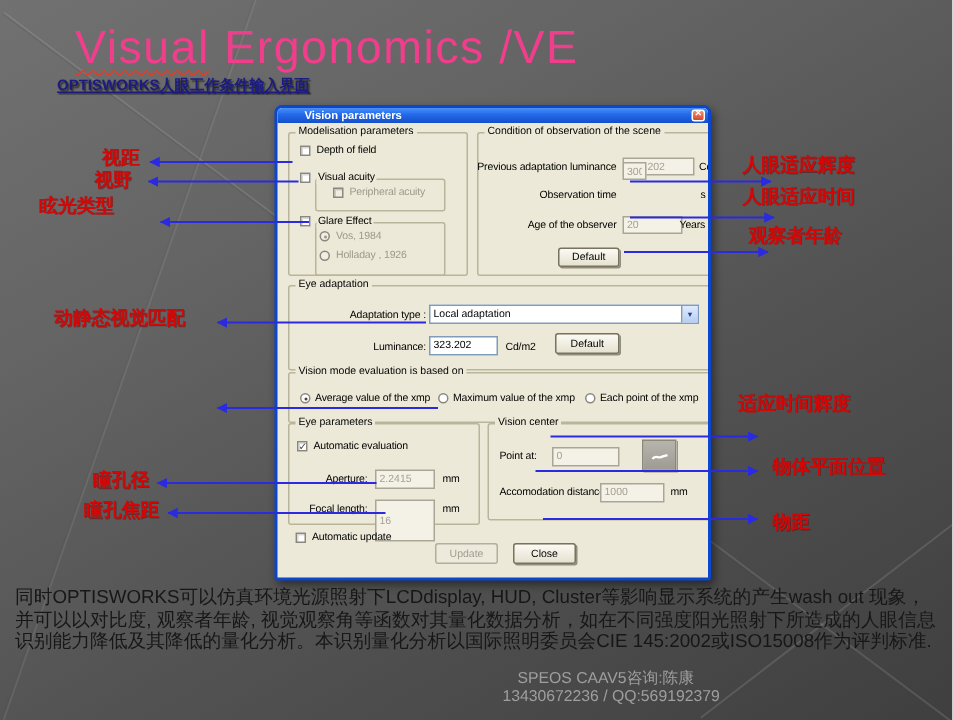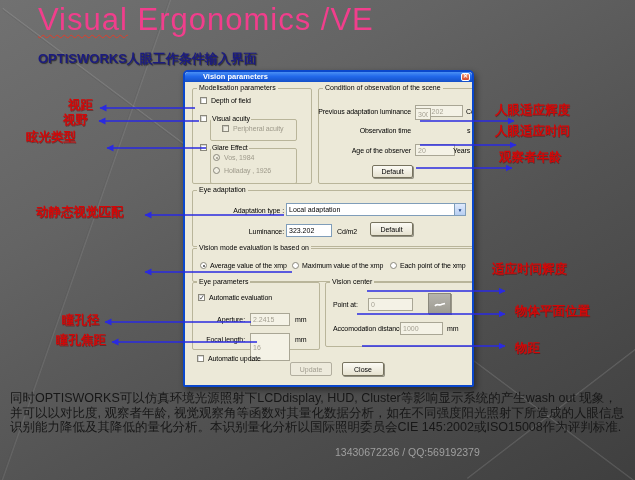--- a/index.html
+++ b/index.html
@@ -5,25 +5,25 @@
   html,body{margin:0;padding:0;}
   .slide{position:relative;width:635px;height:480px;overflow:hidden;
     background:linear-gradient(150deg,#717171 0%,#646464 30%,#535353 60%,#3f3f3f 100%);
     font-family:"Liberation Sans",sans-serif;}
   .ridge{position:absolute;height:2px;transform-origin:0 0;opacity:.5;
     background:linear-gradient(180deg,rgba(255,255,255,.35),rgba(40,40,40,.4));}
   .ridge.d1{left:3px;top:8px;width:790px;transform:rotate(36.8deg);}
   .ridge.d2{left:171px;top:0;width:509px;transform:rotate(109.3deg);opacity:.35;}
   .ridge.d3{left:467px;top:478px;width:214px;transform:rotate(-37.5deg);}
 
-  .title{position:absolute;left:38px;top:2px;margin:0;font-size:31px;font-weight:400;
+  .title{position:absolute;left:38px;top:2px;margin:12px;font-size:31px;font-weight:400;
     letter-spacing:1px;color:#f13e8c;white-space:nowrap;}
   .title .squig{text-decoration:underline wavy #e03c2a 1px;text-underline-offset:4px;}
-  .subtitle{position:absolute;left:38px;top:50px;font-size:13px;font-weight:bold;
-    color:#1b1b80;text-shadow:1px 1px 1px rgba(0,0,0,.55);white-space:nowrap;}
+  .subtitle{position:absolute;left:38px;top:50px;font-size:10px;font-weight:bold;
+    color:#1b1b80;text-shadow:1px 1px 1px rgba(0,0,0,.55);white-space:nowrap;text-decoration:underline;}
 
   
   .dlg{position:absolute;left:183px;top:70px;width:291px;height:317px;box-sizing:border-box;
     border:2px solid #0a47cc;border-radius:5px 5px 2px 2px;background:#ece9d8;
     box-shadow:2px 3px 6px rgba(0,0,0,.45);overflow:hidden;font-size:7px;color:#000;z-index:10;}
   .tbar{position:absolute;left:0;right:0;top:0;height:10px;border-radius:3px 3px 0 0;
     background:linear-gradient(180deg,#4a90f4 0%,#2268ea 45%,#1450c8 100%);
     color:#fff;font-weight:bold;font-size:7.5px;line-height:10px;padding-left:18px;box-sizing:border-box;}
   .close{position:absolute;right:2px;top:1px;width:9px;height:8px;box-sizing:border-box;
     background:linear-gradient(180deg,#f0926f,#d5482b);border:1px solid #fff;border-radius:2px;
@@ -200,16 +200,17 @@
       <line x1="420" y1="145" x2="516" y2="145" marker-end="url(#arr)"></line>
       <line x1="416" y1="168" x2="512" y2="168" marker-end="url(#arr)"></line>
       <line x1="367" y1="291" x2="505" y2="291" marker-end="url(#arr)"></line>
       <line x1="357" y1="314" x2="505" y2="314" marker-end="url(#arr)"></line>
       <line x1="362" y1="346" x2="505" y2="346" marker-end="url(#arr)"></line>
     </g>
   </svg>
 
   <div class="para">同时OPTISWORKS可以仿真环境光源照射下LCDdisplay,  HUD,  Cluster等影响显示系统的产生wash  out 现象，并可以以对比度, 观察者年龄, 视觉观察角等函数对其量化数据分析，如在不同强度阳光照射下所造成的人眼信息识别能力降低及其降低的量化分析。本识别量化分析以国际照明委员会CIE  145:2002或ISO15008作为评判标准.</div>
   <div class="contact">
+    <div class="c1">SPEOS  CAAV5咨询:陈康</div>
     <div>13430672236 / QQ:569192379</div>
   </div>
 
 </div>
 
 </body></html>

